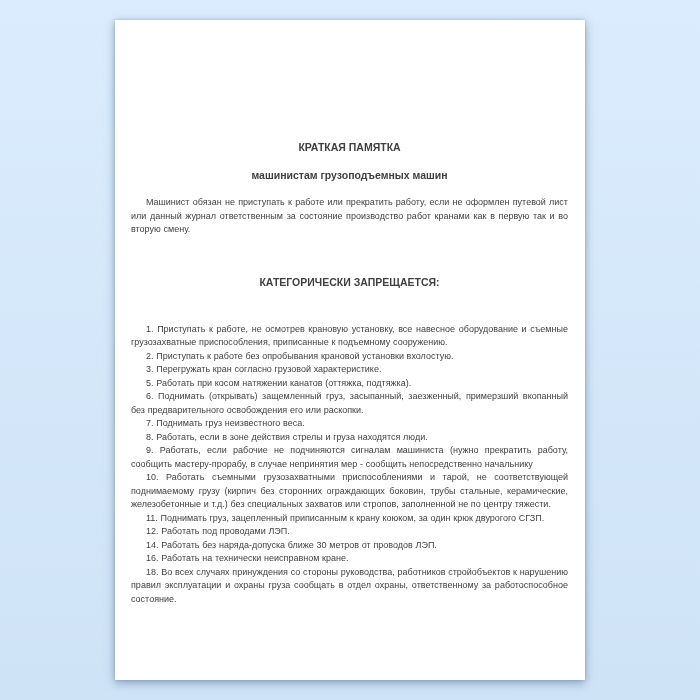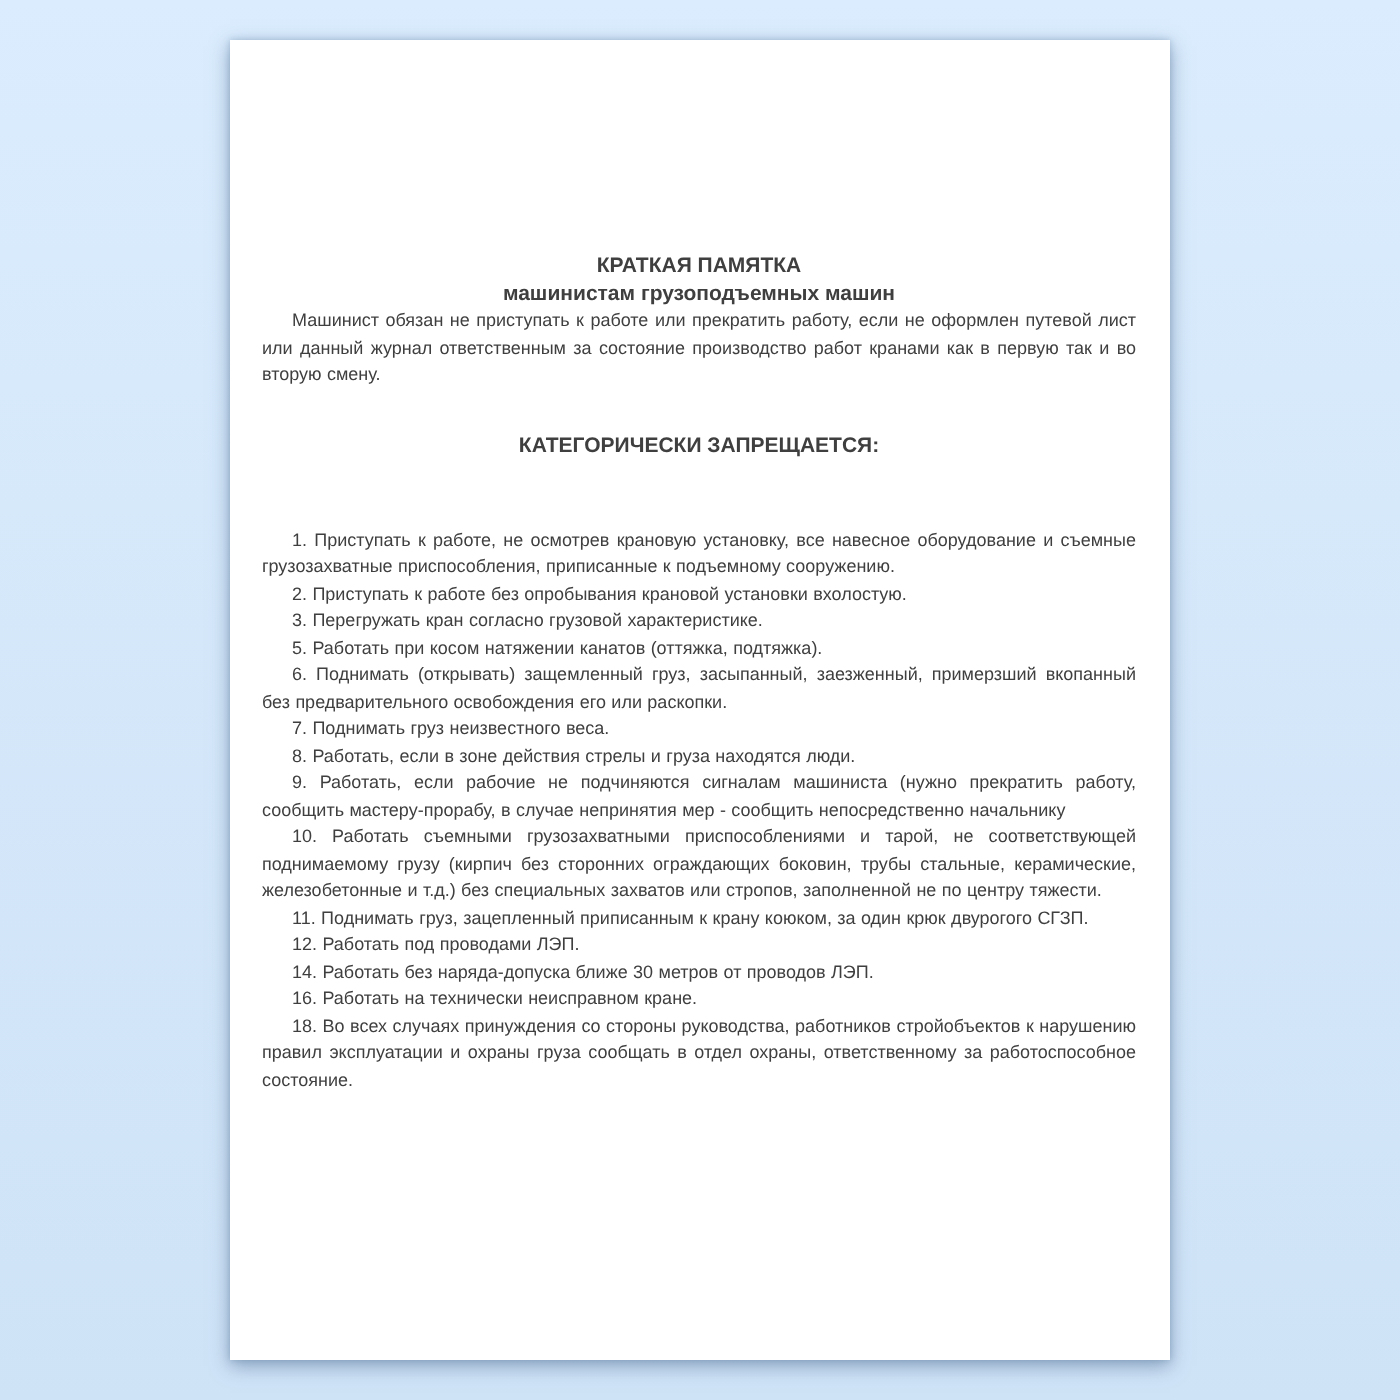--- a/index.html
+++ b/index.html
@@ -15,28 +15,28 @@
     background:linear-gradient(180deg,var(--bg-top) 0%,var(--bg-bottom) 100%);
     font-family:"Liberation Sans","DejaVu Sans",sans-serif;
   }
   .paper{
     position:absolute;left:115px;top:20px;width:470px;height:660px;
     background:var(--paper);
     box-shadow:0 3px 9px rgba(95,125,160,0.65),0 0 3px rgba(95,125,160,0.35);
     padding:106px 17px 0 16px;
   }
   .doc-title,.doc-subtitle{
-    margin:0;text-align:center;font-weight:bold;color:var(--text);
+    margin:14px;text-align:center;font-weight:bold;color:var(--text);
     font-size:10.5px;line-height:14px;
   }
   .intro{
     margin:11px 0 0 0;
   }
   .section-heading{
-    margin:21px 0 0 0;text-align:center;font-weight:bold;color:var(--text);
+    margin:38px 0 0 0;text-align:center;font-weight:bold;color:var(--text);
     font-size:10.5px;line-height:14px;
   }
   .list{margin-top:34px;}
   .para{
     margin:0;color:var(--text);
     font-size:9px;line-height:13.5px;
     text-align:justify;text-indent:15px;
     word-spacing:0.2px;
   }
 </style>

